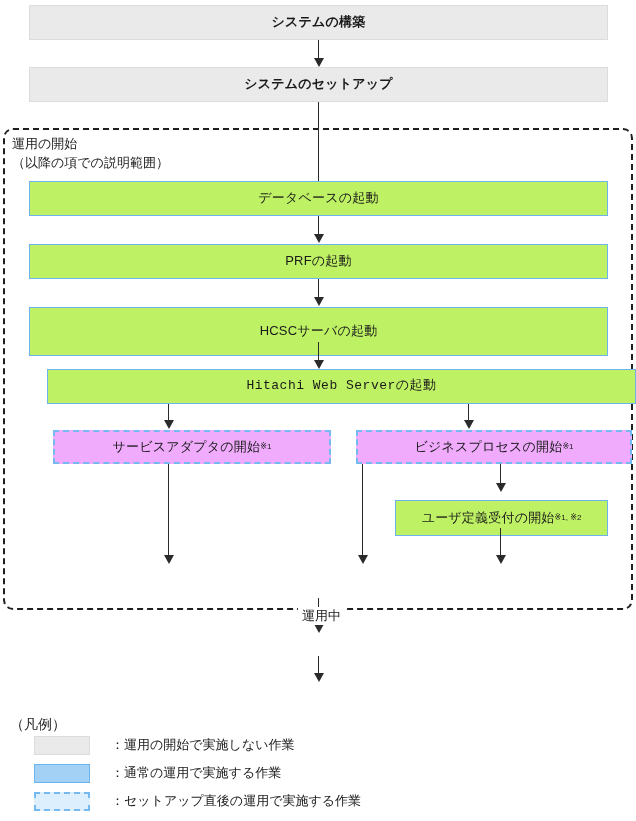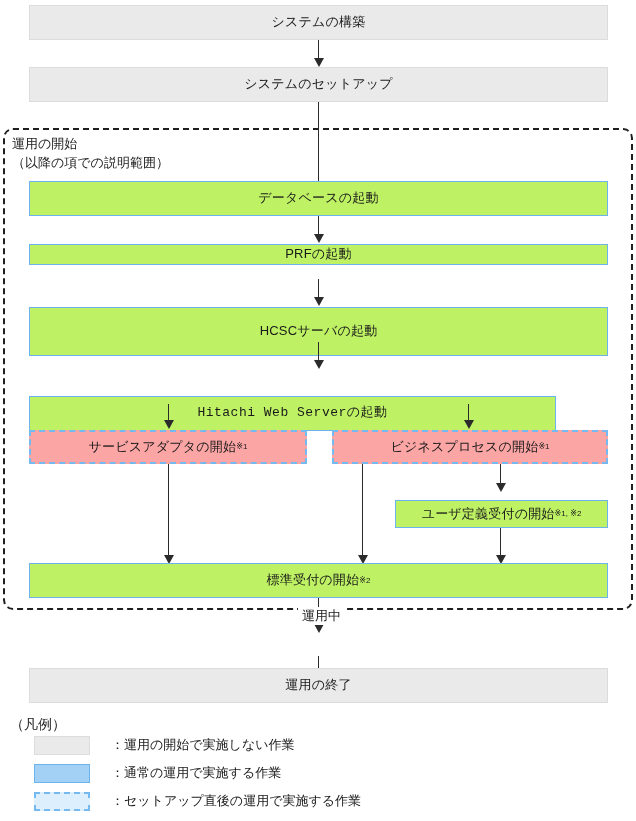--- a/index.html
+++ b/index.html
@@ -25,28 +25,30 @@
     align-items: center;
     justify-content: center;
     font-size: 13px;
     line-height: 1.25;
     letter-spacing: 0.2px;
     white-space: nowrap;
   }
   .box-gray {
     background: #eaeaea;
     border: 1px solid #dcdcdc;
+    font-weight: bold;
   }
   .box-blue {
     background: #bef264;
     border: 1px solid #6db4ec;
   }
   .box-dashed {
-    background: #fca5a5;
+    background: #f0abfc;
     border: 2px dashed #74b9ef;
+    margin-left: 24px;
   }
   .mono {
     font-family: "Liberation Mono", "DejaVu Sans Mono", monospace;
     font-size: 13px;
     letter-spacing: 0.5px;
   }
   sup.note {
     font-size: 8px;
     vertical-align: super;
     line-height: 0;
@@ -145,35 +147,35 @@
 
   <div class="vline" style="left:318px; top:102px; height:79px;"></div>
 
   <div class="box box-blue" style="left:29px; top:181px; width:579px; height:35px;">
     <span>データベースの起動</span>
   </div>
 
   <div class="vline" style="left:318px; top:216px; height:19px;"></div>
   <div class="arrowhead" style="left:314px; top:234px;"></div>
 
-  <div class="box box-blue" style="left:29px; top:244px; width:579px; height:21px;">
+  <div class="box box-blue" style="left:29px; top:244px; width:579px; height:35px;">
     <span>PRFの起動</span>
   </div>
 
   <div class="vline" style="left:318px; top:279px; height:19px;"></div>
   <div class="arrowhead" style="left:314px; top:297px;"></div>
 
   <div class="box box-blue" style="left:29px; top:307px; width:579px; height:49px;">
     <span>HCSCサーバの起動</span>
   </div>
 
   <div class="vline" style="left:318px; top:342px; height:19px;"></div>
   <div class="arrowhead" style="left:314px; top:360px;"></div>
 
-  <div class="box box-blue mono" style="left:29px; top:369px; width:527px; height:35px;margin-top:27px;">
+  <div class="box box-blue mono" style="left:47px; top:369px; width:589px; height:35px;">
     <span>Hitachi Web Serverの起動</span>
   </div>
 
   <div class="vline" style="left:168px; top:404px; height:17px;"></div>
   <div class="arrowhead" style="left:164px; top:420px;"></div>
 
   <div class="vline" style="left:468px; top:404px; height:17px;"></div>
   <div class="arrowhead" style="left:464px; top:420px;"></div>
 
   <div class="box box-dashed" style="left:29px; top:430px; width:278px; height:34px;">
@@ -188,46 +190,39 @@
 
   <div class="vline" style="left:168px; top:464px; height:92px;"></div>
   <div class="arrowhead" style="left:164px; top:555px;"></div>
 
   <div class="vline" style="left:362px; top:464px; height:92px;"></div>
   <div class="arrowhead" style="left:358px; top:555px;"></div>
 
   <div class="vline" style="left:500px; top:464px; height:20px;"></div>
   <div class="arrowhead" style="left:496px; top:483px;"></div>
 
-  <div class="box box-blue" style="left:395px; top:500px; width:213px; height:28px;">
+  <div class="box box-blue" style="left:395px; top:500px; width:213px; height:36px;">
     <span>ユーザ定義受付の開始</span>
       <sup class="note">※1, ※2</sup>
   </div>
 
   <div class="vline" style="left:500px; top:528px; height:28px;"></div>
   <div class="arrowhead" style="left:496px; top:555px;"></div>
 
-  <div class="box box-blue" style="left:29px; top:563px; width:579px; height:35px;">
-    <span>標準受付の開始</span>
-      <sup class="note">※2</sup>
-  </div>
 
   <div class="vline" style="left:318px; top:598px; height:27px;"></div>
   <div class="arrowhead" style="left:314px; top:624px;"></div>
 
   <div class="flow-label" style="left:298px; top:607px;">
     <span>運用中</span>
   </div>
 
   <div class="vline" style="left:318px; top:656px; height:18px;"></div>
   <div class="arrowhead" style="left:314px; top:673px;"></div>
 
-  <div class="box box-gray" style="left:29px; top:668px; width:579px; height:35px;">
-    <span>運用の終了</span>
-  </div>
 
   <div id="legend-title">
     <span>（凡例）</span>
   </div>
 
   <div class="legend-row" style="top:761px;">
     <div class="legend-swatch blue"></div>
     <div class="legend-text">：通常の運用で実施する作業</div>
   </div>
 

